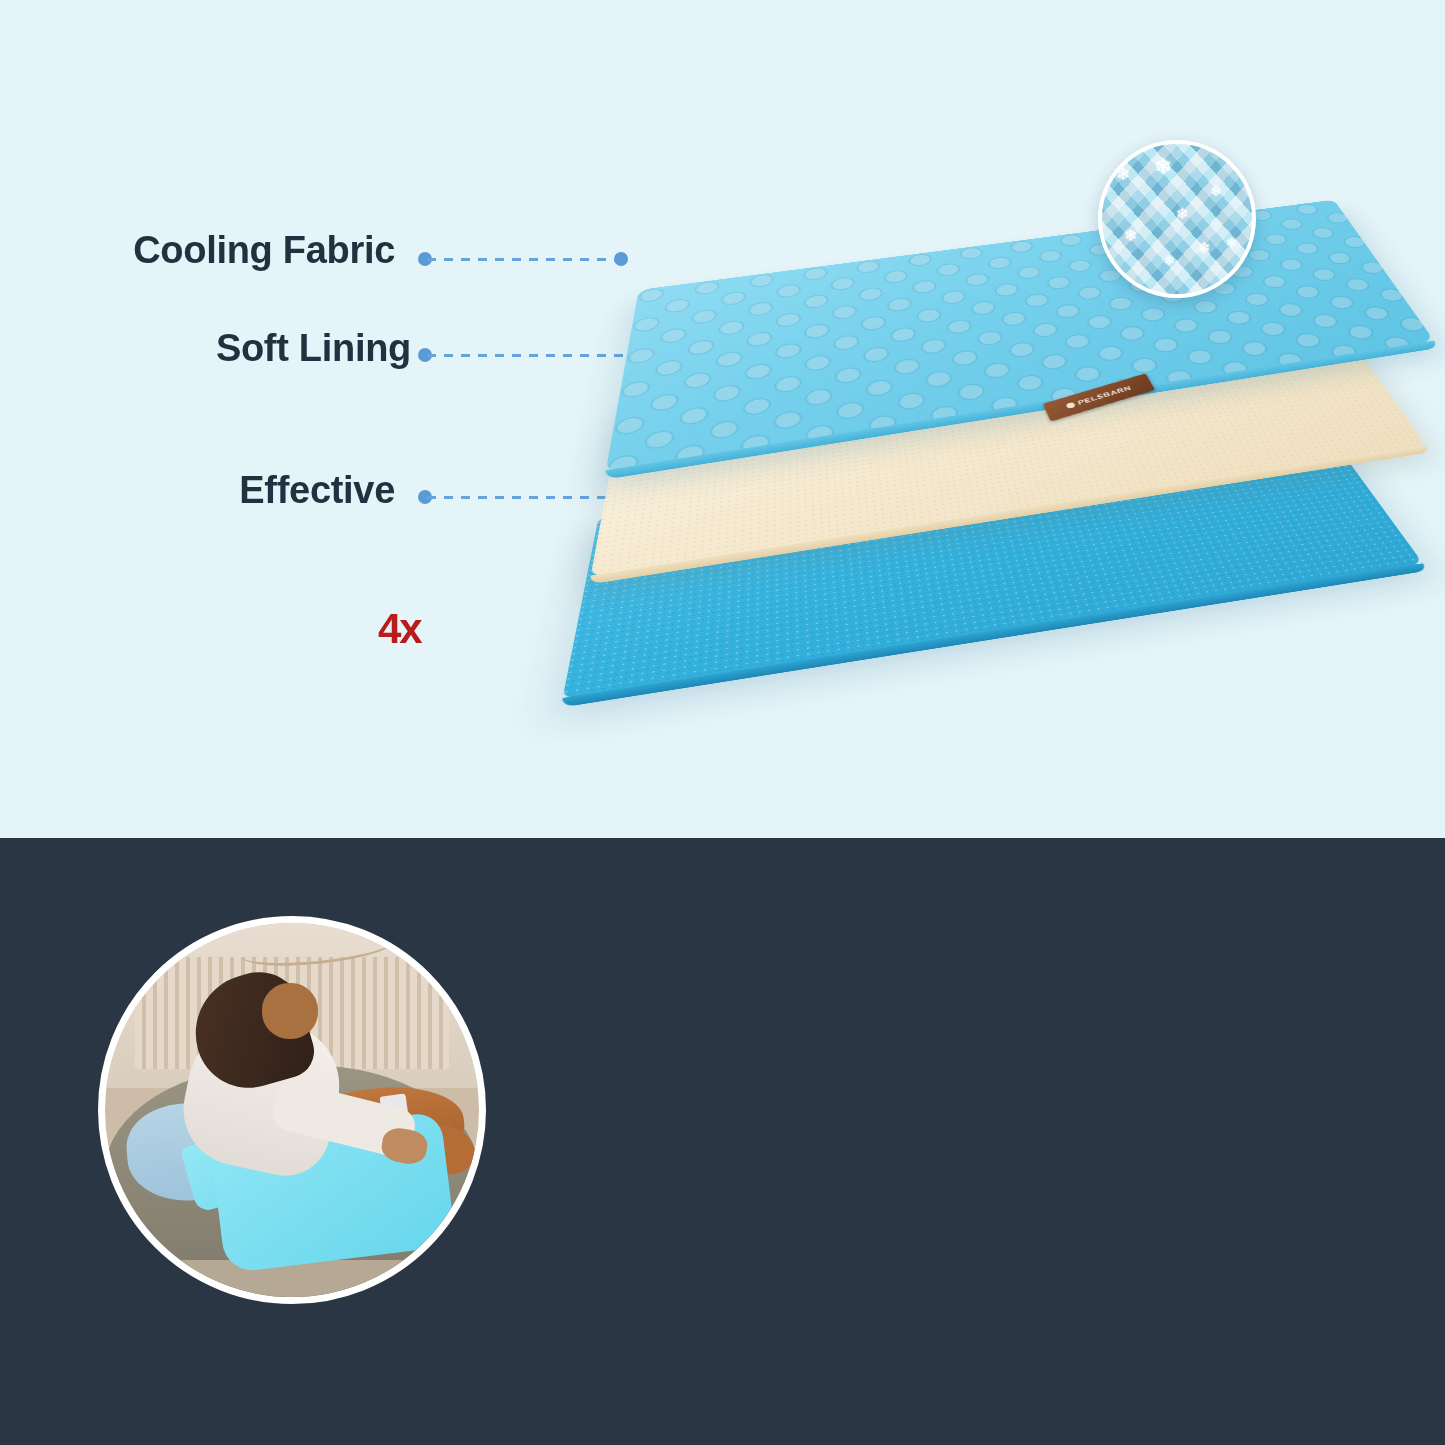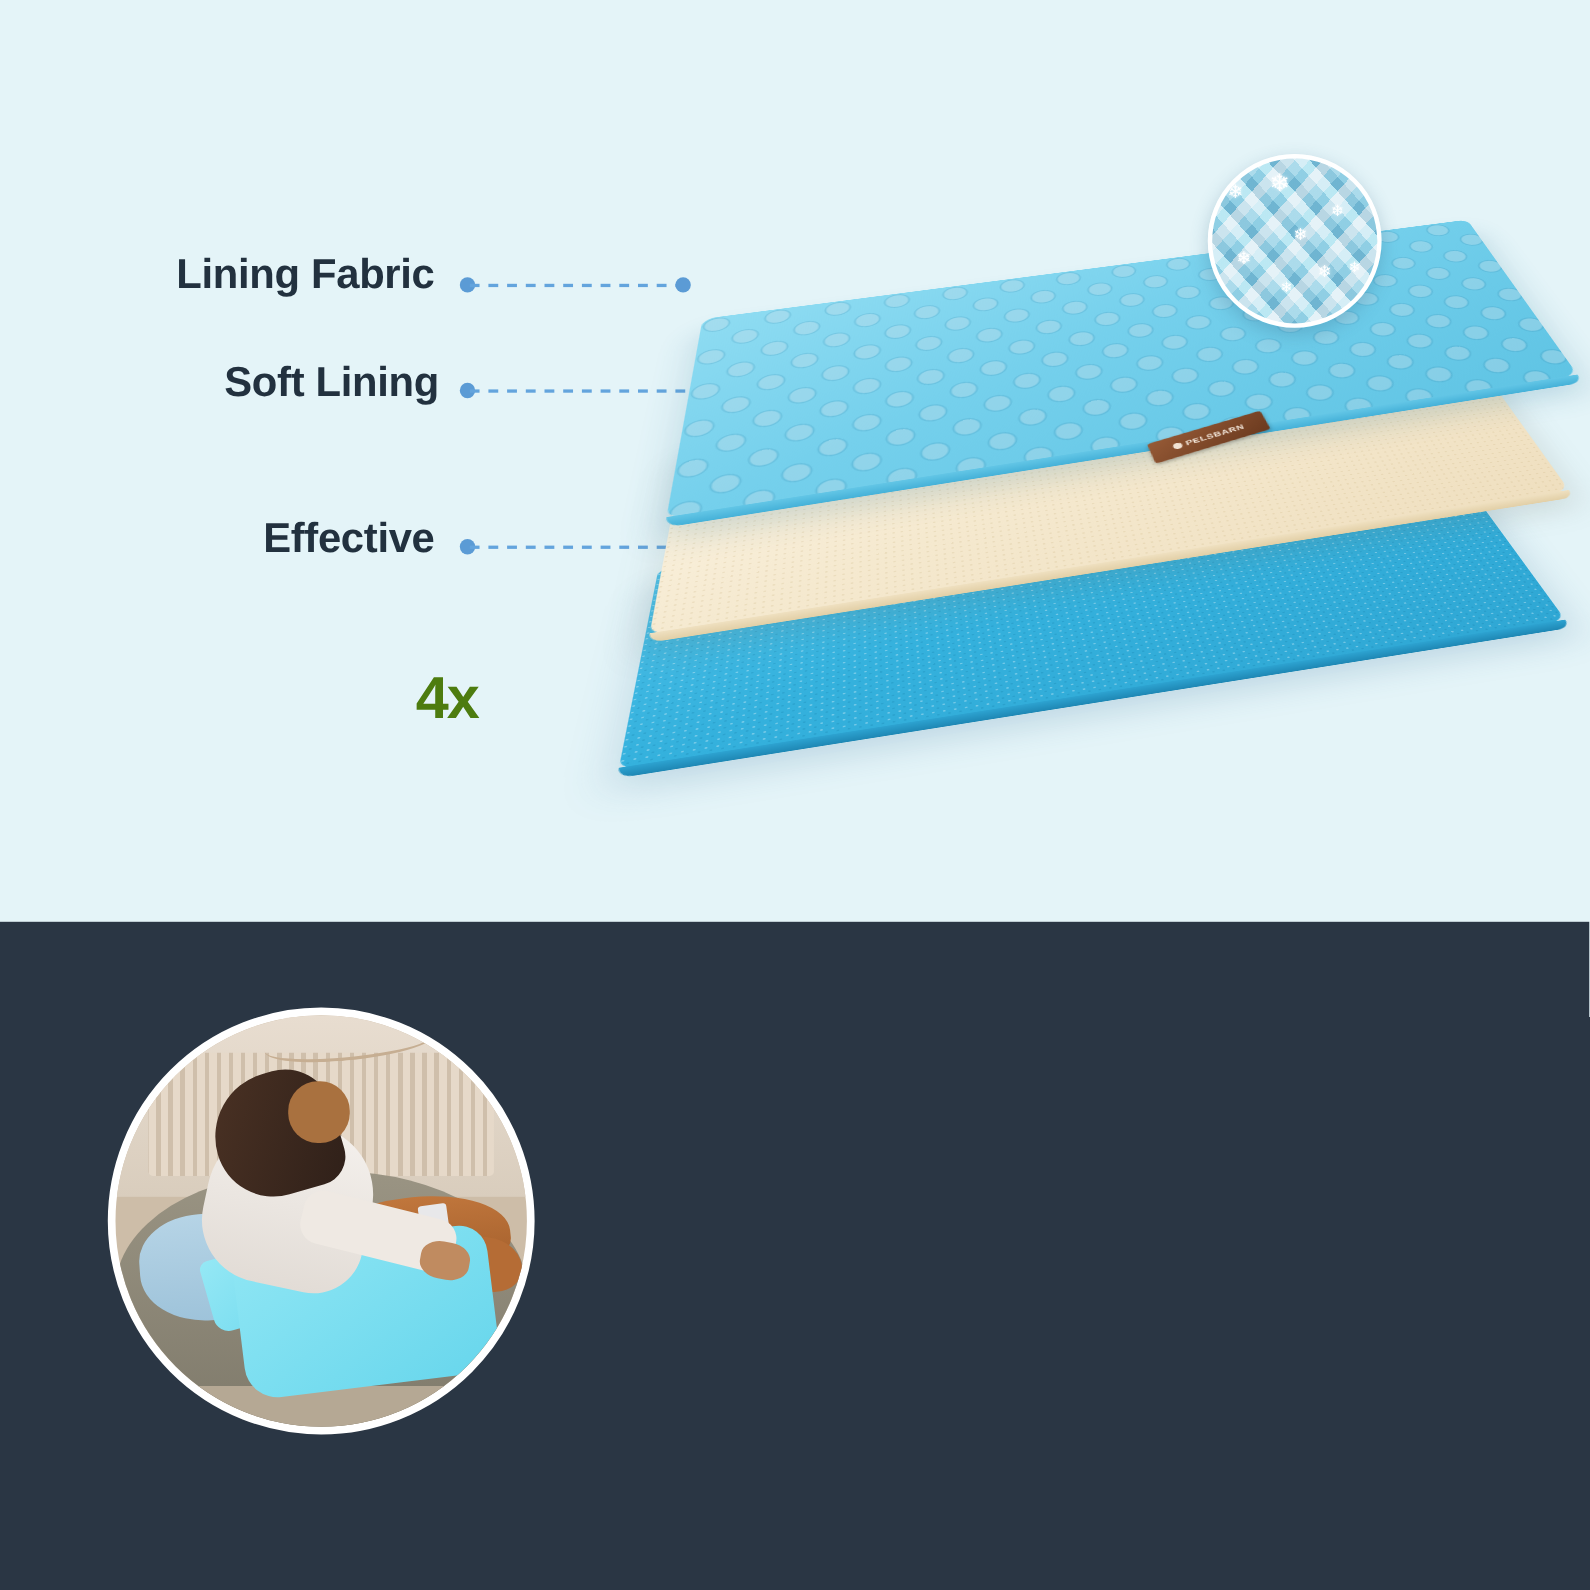--- a/index.html
+++ b/index.html
@@ -19,21 +19,21 @@
 
   .layer-label {
     position:absolute;
     text-align:right;
     font-weight:bold;
     color:#22313f;
     letter-spacing:-0.3px;
     line-height:1.08;
   }
   #label-cooling  { left:60px; top:230px;  width:335px; font-size:38px; }
-  #label-soft     { left:64px; top:328px;  width:335px; font-size:38px; }
+  #label-soft     { left:76px; top:328px;  width:335px; font-size:38px; }
   #label-breath   { left:60px; top:470px;  width:335px; font-size:38px; }
 
   
   .connector { position:absolute; height:14px; }
   .connector .dash {
     position:absolute; left:9px; right:9px; top:6px; height:3px;
     background-image:linear-gradient(to right,#63a4dd 0 9px, rgba(0,0,0,0) 9px 17px);
     background-size:17px 3px; background-repeat:repeat-x;
   }
   .connector .dot {
@@ -138,21 +138,21 @@
     box-shadow:0 6px 16px rgba(60,110,140,.30);
   }
   #fabric-zoom .snow {
     position:absolute; color:#ffffff; font-size:17px; line-height:1;
     text-shadow:0 0 3px rgba(255,255,255,.85);
   }
 
   
   #effect-callout { position:absolute; left:378px; top:608px; display:flex; align-items:center; gap:22px; }
   #effect-multiplier {
-    font-size:54px; font-weight:bold; color:#4d7c0f; letter-spacing:-2px; line-height:1;
+    font-size:42px; font-weight:bold; color:#b91c1c; letter-spacing:-2px; line-height:1;
   }
   #effect-lines { line-height:1.22; }
   #effect-line1 { font-size:25px; color:#5c7287; }
   #effect-line1 b { font-weight:bold; color:#4d6辺; color:#4d6379; }
   #effect-line2 { font-size:25px; color:#6f8294; }
 
   
   #bottom-section {
     position:absolute; left:0; top:838px; width:1445px; height:607px;
     background:#2a3644; overflow:hidden;
@@ -206,21 +206,21 @@
                   background:linear-gradient(120deg,#4b3224,#2f2019);
                   border-radius:54% 40% 24% 48%; transform:rotate(-16deg); }
 </style>
 </head>
 <body>
 
 <div id="page">
 
   <div id="top-section">
 
-    <div class="layer-label" id="label-cooling">Lining Fabric</div>
+    <div class="layer-label" id="label-cooling">Cooling Fabric</div>
 
     <div class="layer-label" id="label-soft">Soft Lining</div>
 
     <div class="layer-label" id="label-breath">
       <div>Effective</div>
     </div>
 
     <div class="connector" id="conn-cooling">
       <span class="dot left"></span>
       <span class="dash"></span>

